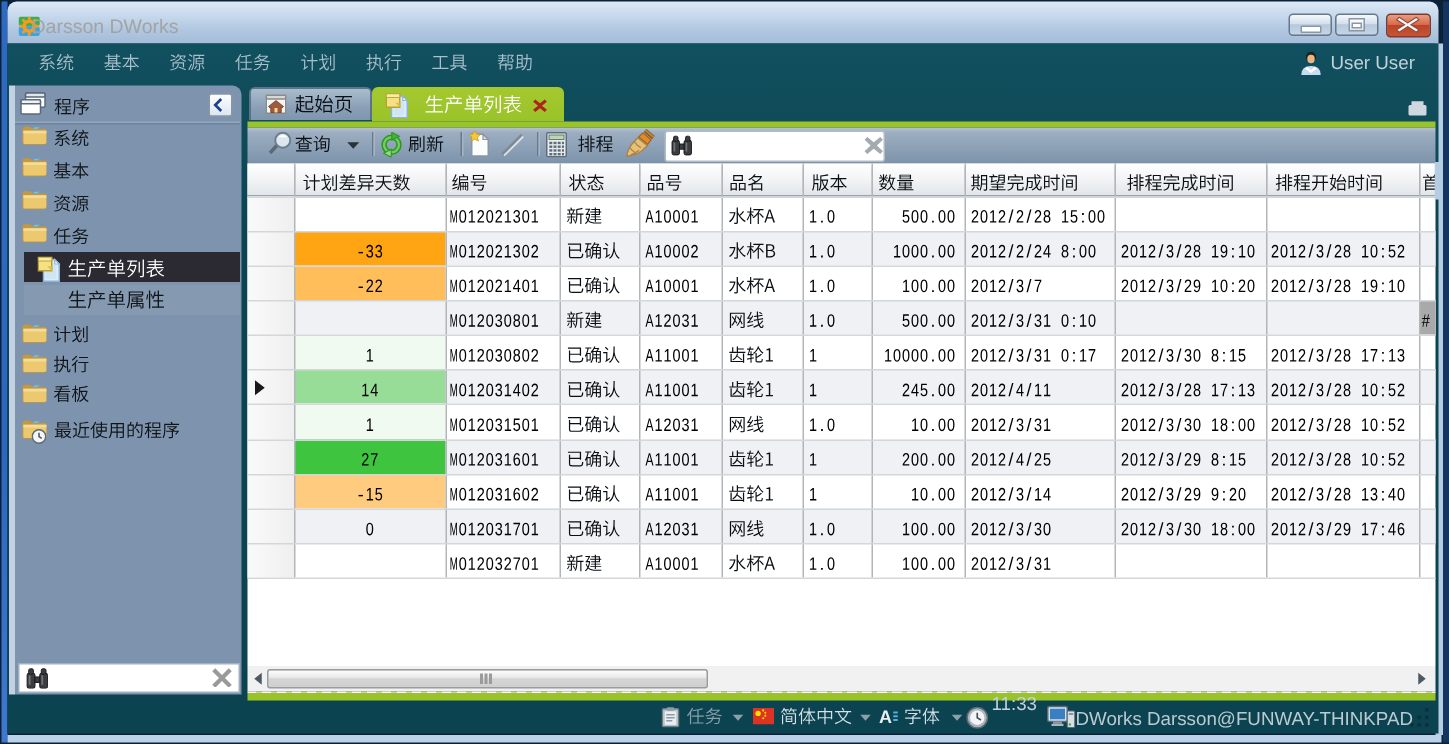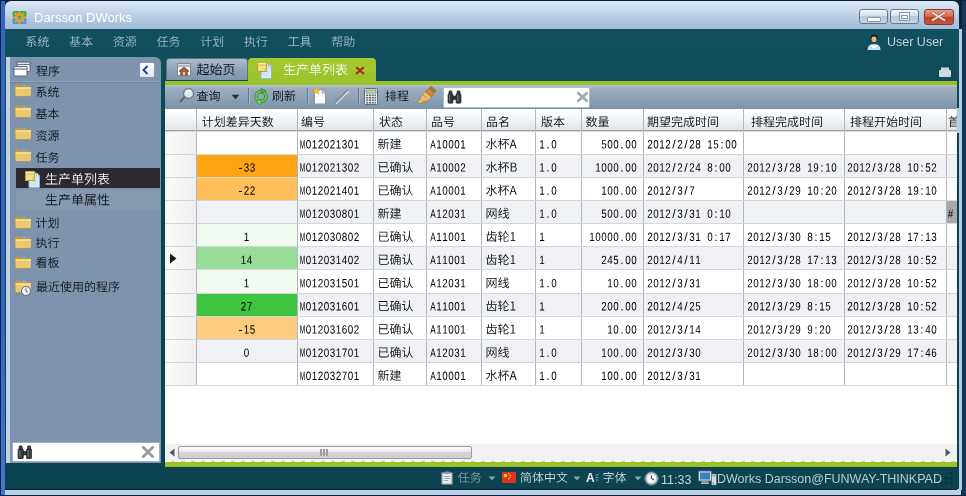--- a/index.html
+++ b/index.html
@@ -9,21 +9,21 @@
 
 <div class="abs" style="left:1px;top:1px;width:3.5px;height:494px;background:linear-gradient(180deg,#2f6ac2,#2d66c0 60%,#3f78cf)"></div>
 <div class="abs" style="left:4.5px;top:29px;width:1.5px;height:460px;background:#16475c"></div>
 <div class="abs" style="left:956.5px;top:29px;width:5px;height:460.5px;background:#b5cde2"></div>
 <div class="abs" style="left:961.5px;top:1px;width:4.5px;height:494px;background:#14365c"></div>
 <div class="abs" style="left:5px;top:489.5px;width:956px;height:5px;background:#bad2e9"></div>
 
 
 <div class="abs" style="left:5px;top:1px;width:954px;height:28px;border-radius:6px 6px 0 0;
  background:linear-gradient(180deg,#dde9f6 0%,#c6d8ec 35%,#b2c8e1 65%,#a4bcd9 100%)"></div>
-<div class="abs" style="left:34px;top:9.5px;font-size:13px;color:#ffffff;z-index:5">Darsson DWorks</div>
+<div class="abs" style="left:21px;top:9.5px;font-size:13px;color:#a3a3a3;z-index:5">Darsson DWorks</div>
 
 <svg class="abs" style="left:12px;top:10.5px" width="15" height="13" viewBox="0 0 15 13">
  <rect x="0.5" y="0" width="14" height="6.5" rx="1.5" fill="#3fae49"></rect>
  <rect x="0.5" y="6.5" width="14" height="6.5" rx="1.5" fill="#3aa3e3"></rect>
  <rect x="6.55" y="0" width="1.9" height="2.4" rx="0.8" transform="rotate(0 7.5 6.5)" fill="#f59b22"></rect>
     <rect x="6.55" y="0" width="1.9" height="2.4" rx="0.8" transform="rotate(45 7.5 6.5)" fill="#f59b22"></rect>
     <rect x="6.55" y="0" width="1.9" height="2.4" rx="0.8" transform="rotate(90 7.5 6.5)" fill="#f59b22"></rect>
     <rect x="6.55" y="0" width="1.9" height="2.4" rx="0.8" transform="rotate(135 7.5 6.5)" fill="#f59b22"></rect>
     <rect x="6.55" y="0" width="1.9" height="2.4" rx="0.8" transform="rotate(180 7.5 6.5)" fill="#f59b22"></rect>
     <rect x="6.55" y="0" width="1.9" height="2.4" rx="0.8" transform="rotate(225 7.5 6.5)" fill="#f59b22"></rect>
@@ -309,21 +309,21 @@
  <path d="M9.5 4 h3 M9.5 6.5 h3 M9.5 9 h3" stroke="#52b0e0" stroke-width="1.2"></path>
 </svg>
 <svg class="abs" style="left:634px;top:476px" width="8" height="5" viewBox="0 0 8 5">
     <path d="M0.5 0.5 L4 4.5 L7.5 0.5Z" fill="#8ba0ab"></path>
   </svg>
 <svg class="abs" style="left:644px;top:470.5px" width="15" height="15" viewBox="0 0 15 15">
  <circle cx="7.5" cy="7.5" r="6.8" fill="#aeb6bc" stroke="#5d6a73"></circle>
  <circle cx="7.5" cy="7.5" r="4.8" fill="#f2f5f7"></circle>
  <path d="M7.5 4.2 V7.5 L10 9" stroke="#44525c" stroke-width="1.1" fill="none"></path>
 </svg>
-<div class="abs" style="left:661px;top:473px;font-size:12.5px;color:#c3d1d9;z-index:5">11:33</div>
+<div class="abs" style="left:661px;top:462px;font-size:12.5px;color:#c3d1d9;z-index:5">11:33</div>
 <svg class="abs" style="left:698px;top:470px" width="19" height="16" viewBox="0 0 19 16">
  <rect x="0.5" y="1" width="13" height="10" rx="1" fill="#cfe2f0" stroke="#5d6a73"></rect>
  <rect x="2" y="2.5" width="10" height="7" fill="#3a7fc1"></rect>
  <rect x="4" y="11" width="6" height="1.5" fill="#8d9aa4"></rect>
     <rect x="3" y="12.5" width="8" height="1.5" fill="#aab6bf"></rect>
  <rect x="13.5" y="4" width="5" height="11" rx="0.8" fill="#d8dfe4" stroke="#5d6a73" stroke-width="0.7"></rect>
  <rect x="14.5" y="5.5" width="3" height="1" fill="#6c7a85"></rect>
     <circle cx="15.2" cy="13" r="0.8" fill="#3fae49"></circle>
 </svg>
 <div class="abs" style="left:717px;top:471.5px;font-size:12.5px;color:#bccad2;z-index:5">DWorks Darsson@FUNWAY-THINKPAD</div>

